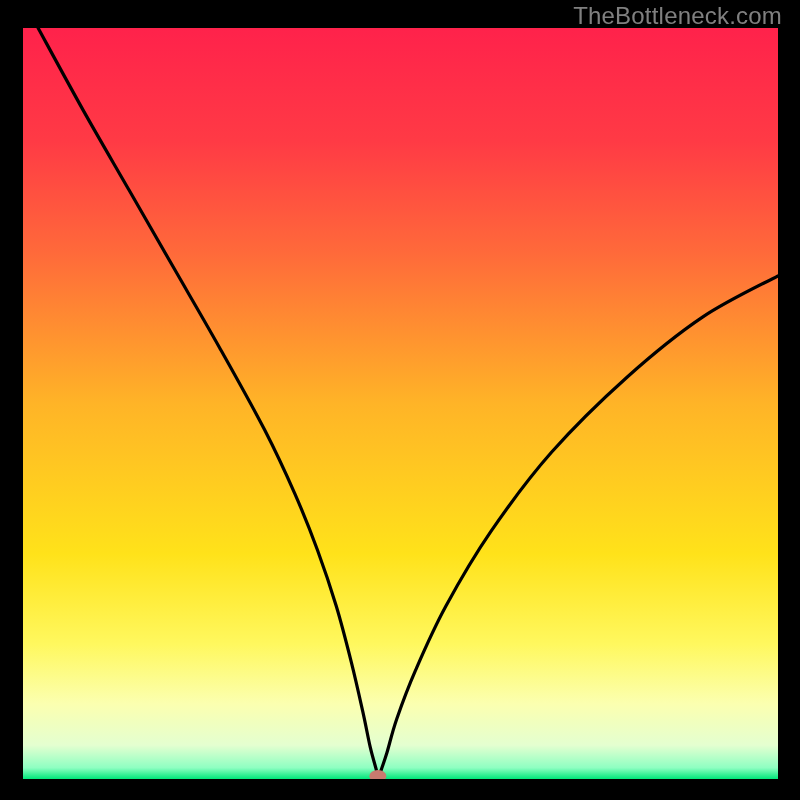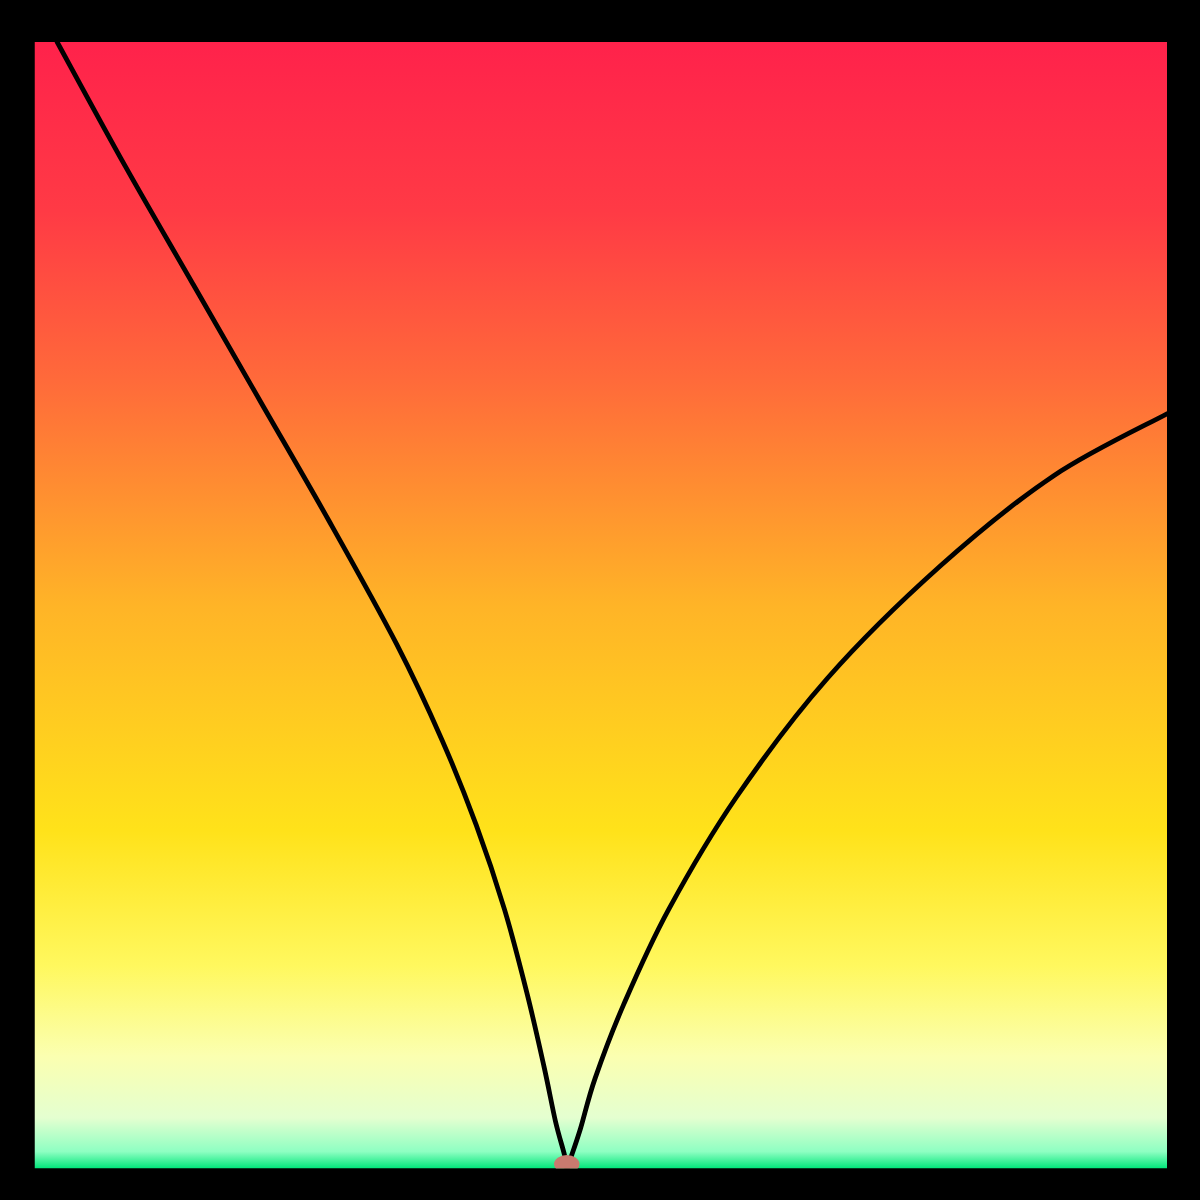--- a/index.html
+++ b/index.html
@@ -36,20 +36,21 @@
     background: #000;
   }
   svg {
     display: block;
   }
 </style>
 </head>
 <body>
 
 <div class="outer">
+  <div class="watermark">TheBottleneck.com</div>
   <div class="plot-frame">
     <svg id="chart-svg" width="755" height="751" viewBox="0 0 755 751" preserveAspectRatio="none">
       <defs>
         <linearGradient id="bg-grad" x1="0" y1="0" x2="0" y2="1">
             <stop offset="0.00%" stop-color="#ff224b"></stop>
             <stop offset="15.00%" stop-color="#ff3a45"></stop>
             <stop offset="30.00%" stop-color="#ff6a3a"></stop>
             <stop offset="50.00%" stop-color="#ffb427"></stop>
             <stop offset="70.00%" stop-color="#ffe21a"></stop>
             <stop offset="82.00%" stop-color="#fff85e"></stop>

